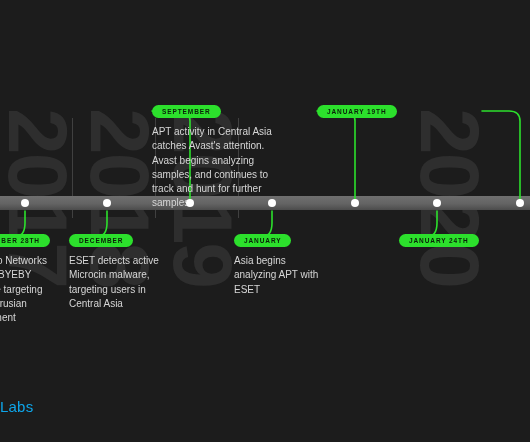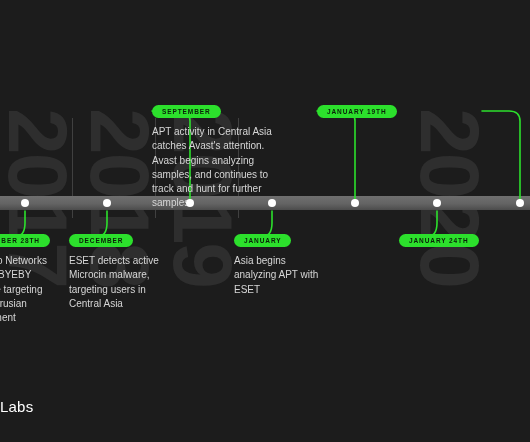--- a/index.html
+++ b/index.html
@@ -95,21 +95,21 @@
     line-height: 1.42;
   }
   .event-above .event-body { max-width: 124px; }
   .event-below .event-body { max-width: 96px; }
 
   
   #footer-logo {
     position: absolute;
     left: 0;
     top: 398px;
-    color: #ffffff;
+    color: #0ea5e9;
     font-size: 15px;
     letter-spacing: .2px;
     white-space: nowrap;
   }
 </style>
 </head>
 <body>
 
 <div id="stage">
 

